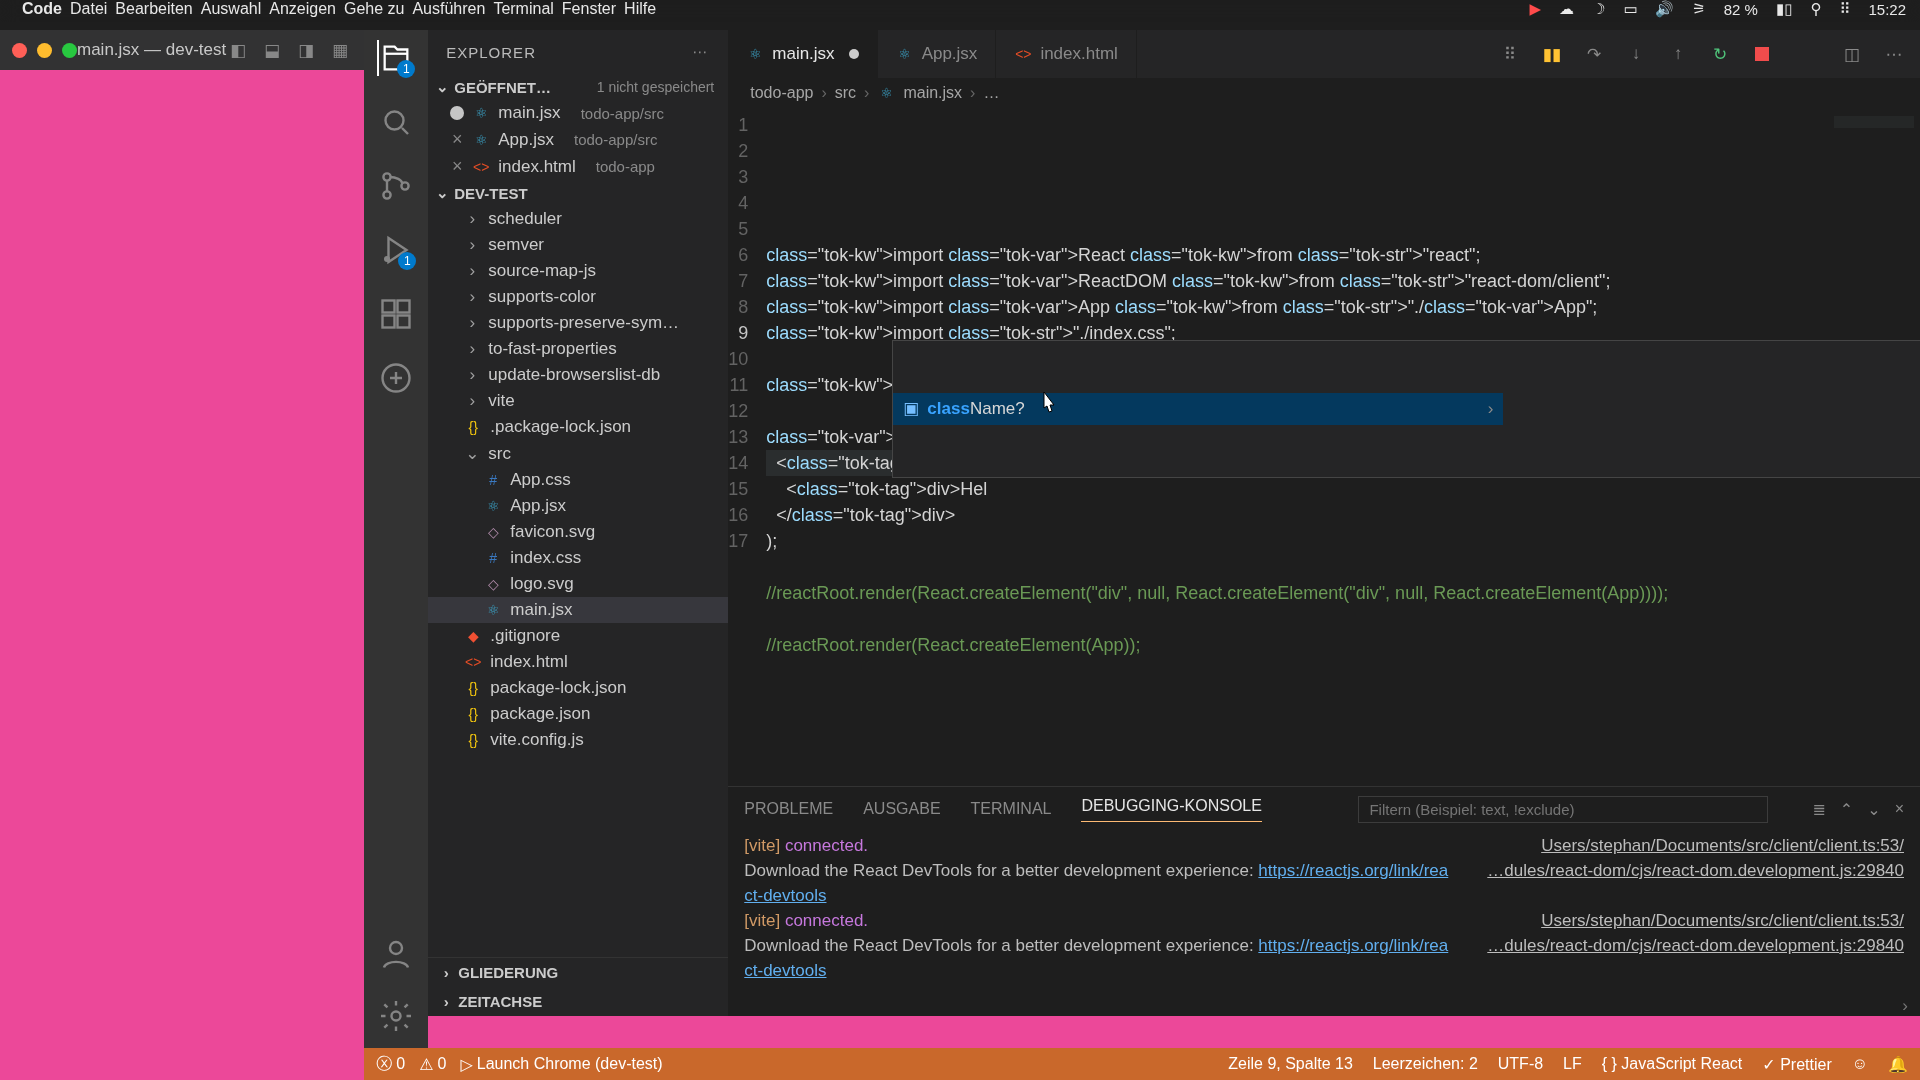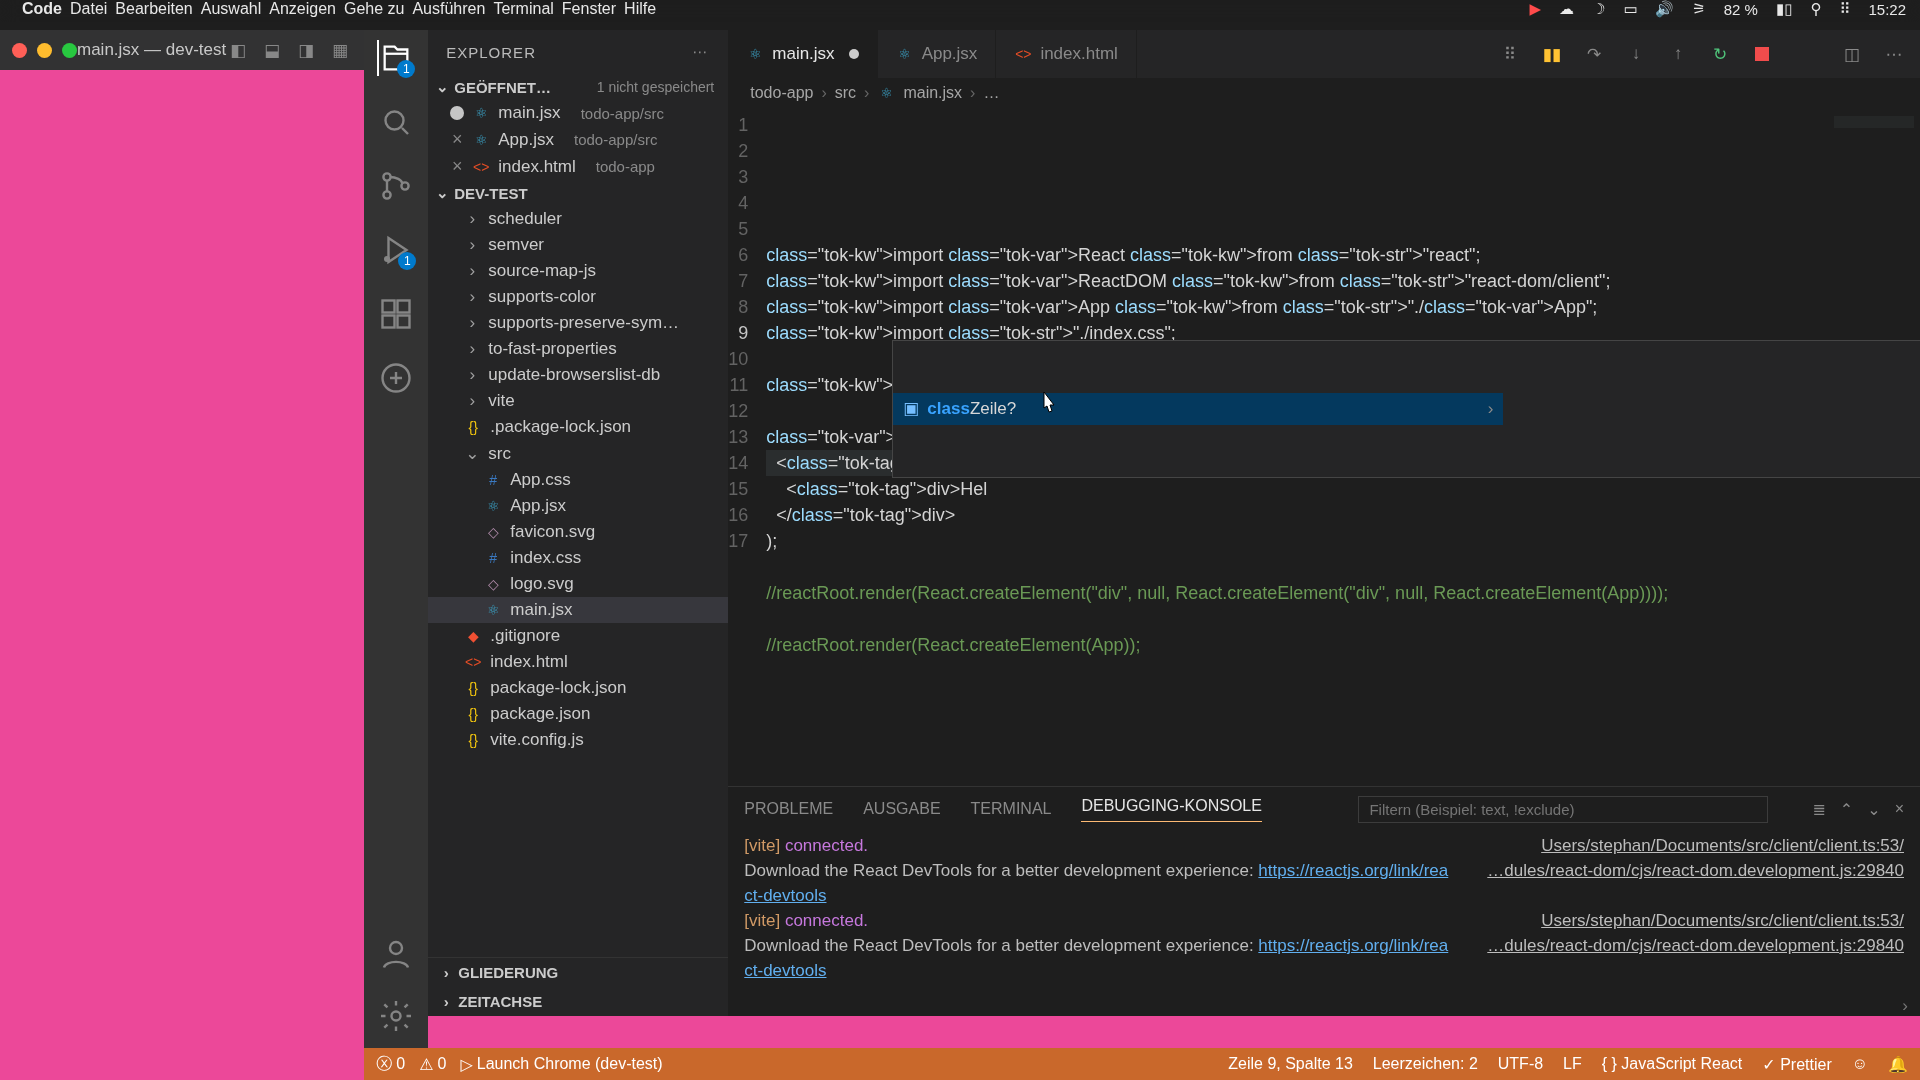--- a/index.html
+++ b/index.html
@@ -424,21 +424,21 @@
             <div class="ln">15</div>
             <div class="ln">16</div>
             <div class="ln">17</div>
           </div>
         <div class="code" id="code">
           
           <div class="suggest">
             <div class="list">
               <div class="row">
                 <span style="color:#75beff">▣</span>
-                <span><span class="hl">class</span><span>Zeile?</span></span>
+                <span><span class="hl">class</span><span>Name?</span></span>
                 <span class="chevr">›</span>
               </div>
             </div>
             <div class="detail">
               <span class="closex">×</span>
             </div>
           </div>
           <div class="cursor-hand">
             <svg viewBox="0 0 24 28">
                 <path fill="#fff" stroke="#000" stroke-width="1" d="M8 2v16l3-2 2 6 3-1-2-6h4z"></path>

